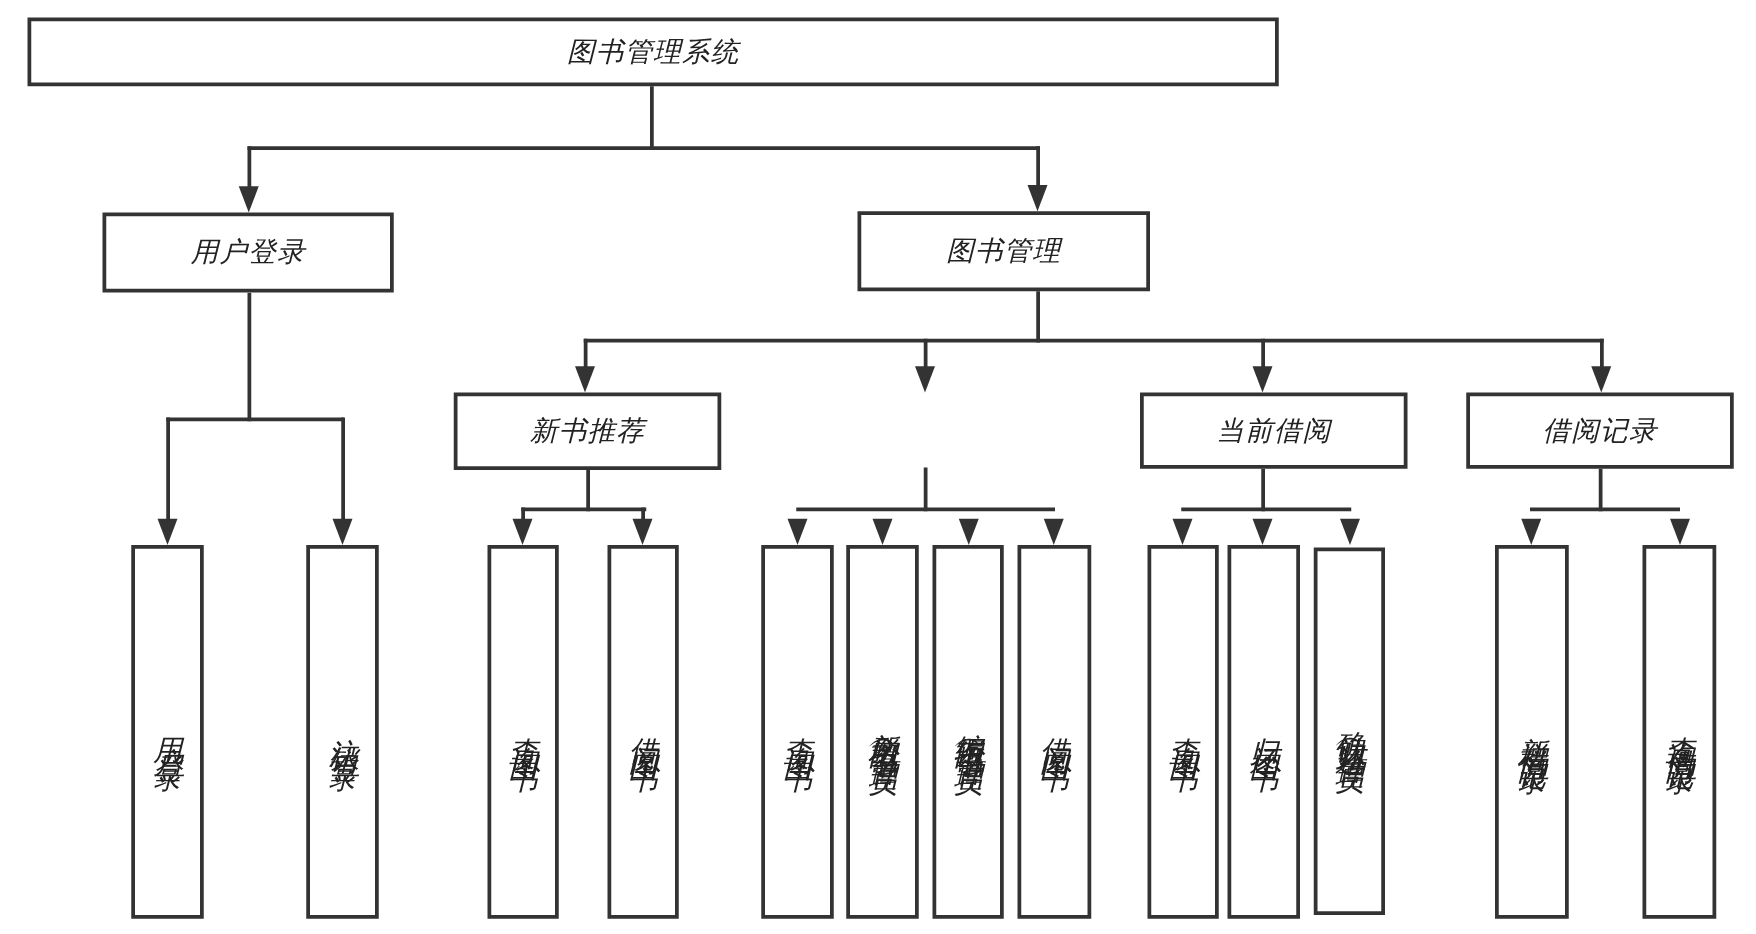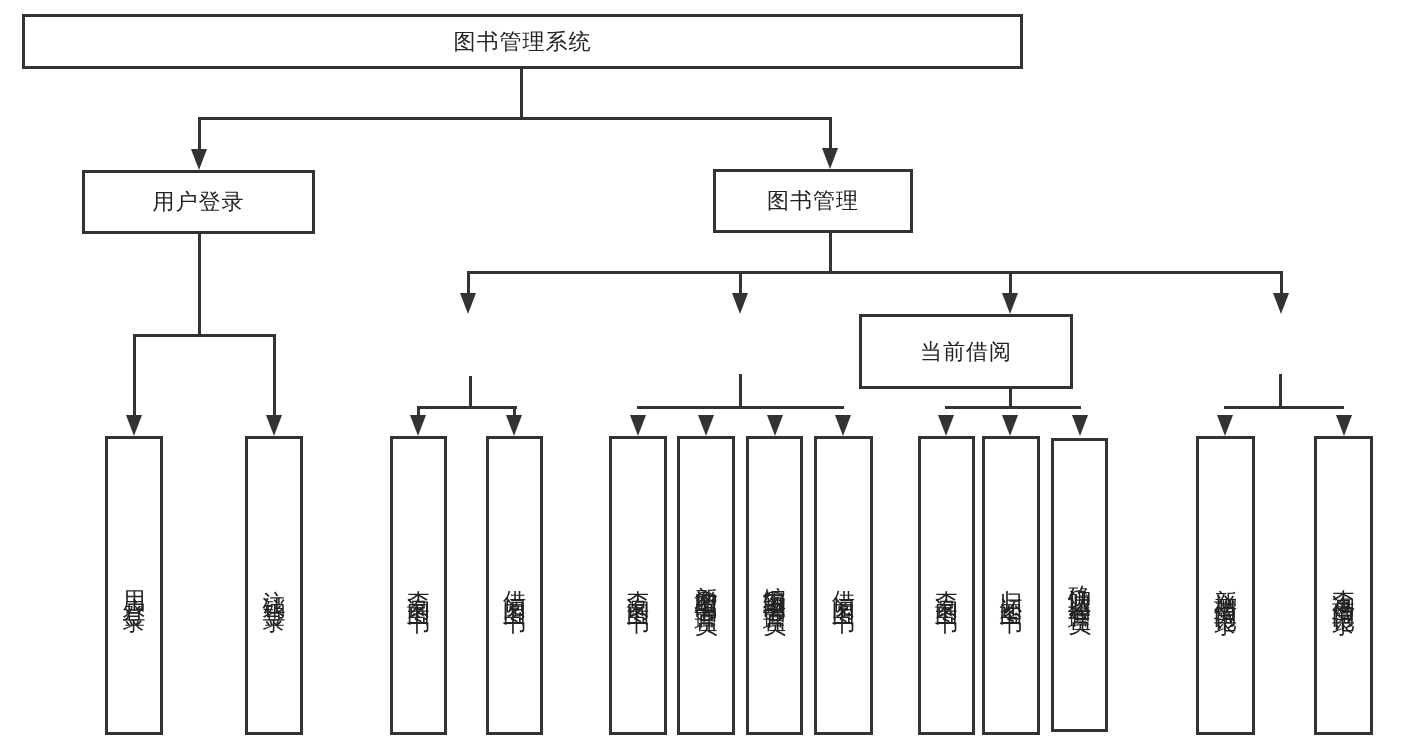--- a/index.html
+++ b/index.html
@@ -2,20 +2,21 @@
 <html><head>
 <meta charset="utf-8">
 <style>
   html,body{margin:0;padding:0;background:#ffffff;}
   .canvas{
     position:relative;
     width:1405px;height:747px;
     background:#ffffff;
     font-family:"Liberation Sans",sans-serif;
     overflow:hidden;
+    font-style:italic;
   }
   
   .node{
     position:absolute;
     box-sizing:border-box;
     background:#ffffff;
     border:3px solid #333333;
     display:flex;align-items:center;justify-content:center;
     color:#222222;
   }
@@ -102,30 +103,36 @@
   <div class="arrow" style="left:1336px;top:415px"></div>
 
   <div class="node h" style="left:22px;top:14px;width:1001px;height:55px">
     <span>图书管理系统</span>
   </div>
 
   <div class="node h" style="left:82px;top:170px;width:233px;height:64px">
     <span>用户登录</span>
   </div>
 
-  <div class="node h" style="left:713px;top:169px;width:200px;height:64px">
+  <div class="node h" style="left:686px;top:169px;width:234px;height:64px">
     <span>图书管理</span>
   </div>
 
+  <div class="node h" style="left:363px;top:314px;width:214px;height:62px">
+    <span>新书推荐</span>
+  </div>
 
 
-  <div class="node h" style="left:859px;top:314px;width:214px;height:75px">
+  <div class="node h" style="left:912px;top:314px;width:214px;height:61px">
     <span>当前借阅</span>
   </div>
 
+  <div class="node h" style="left:1173px;top:314px;width:214px;height:61px">
+    <span>借阅记录</span>
+  </div>
 
   <div class="node v" style="left:105px;top:436px;width:58px;height:299px">
     <span class="vtext">用户登录</span>
   </div>
 
   <div class="node v" style="left:245px;top:436px;width:58px;height:299px">
     <span class="vtext">注销登录</span>
   </div>
 
   <div class="node v" style="left:390px;top:436px;width:57px;height:299px">

